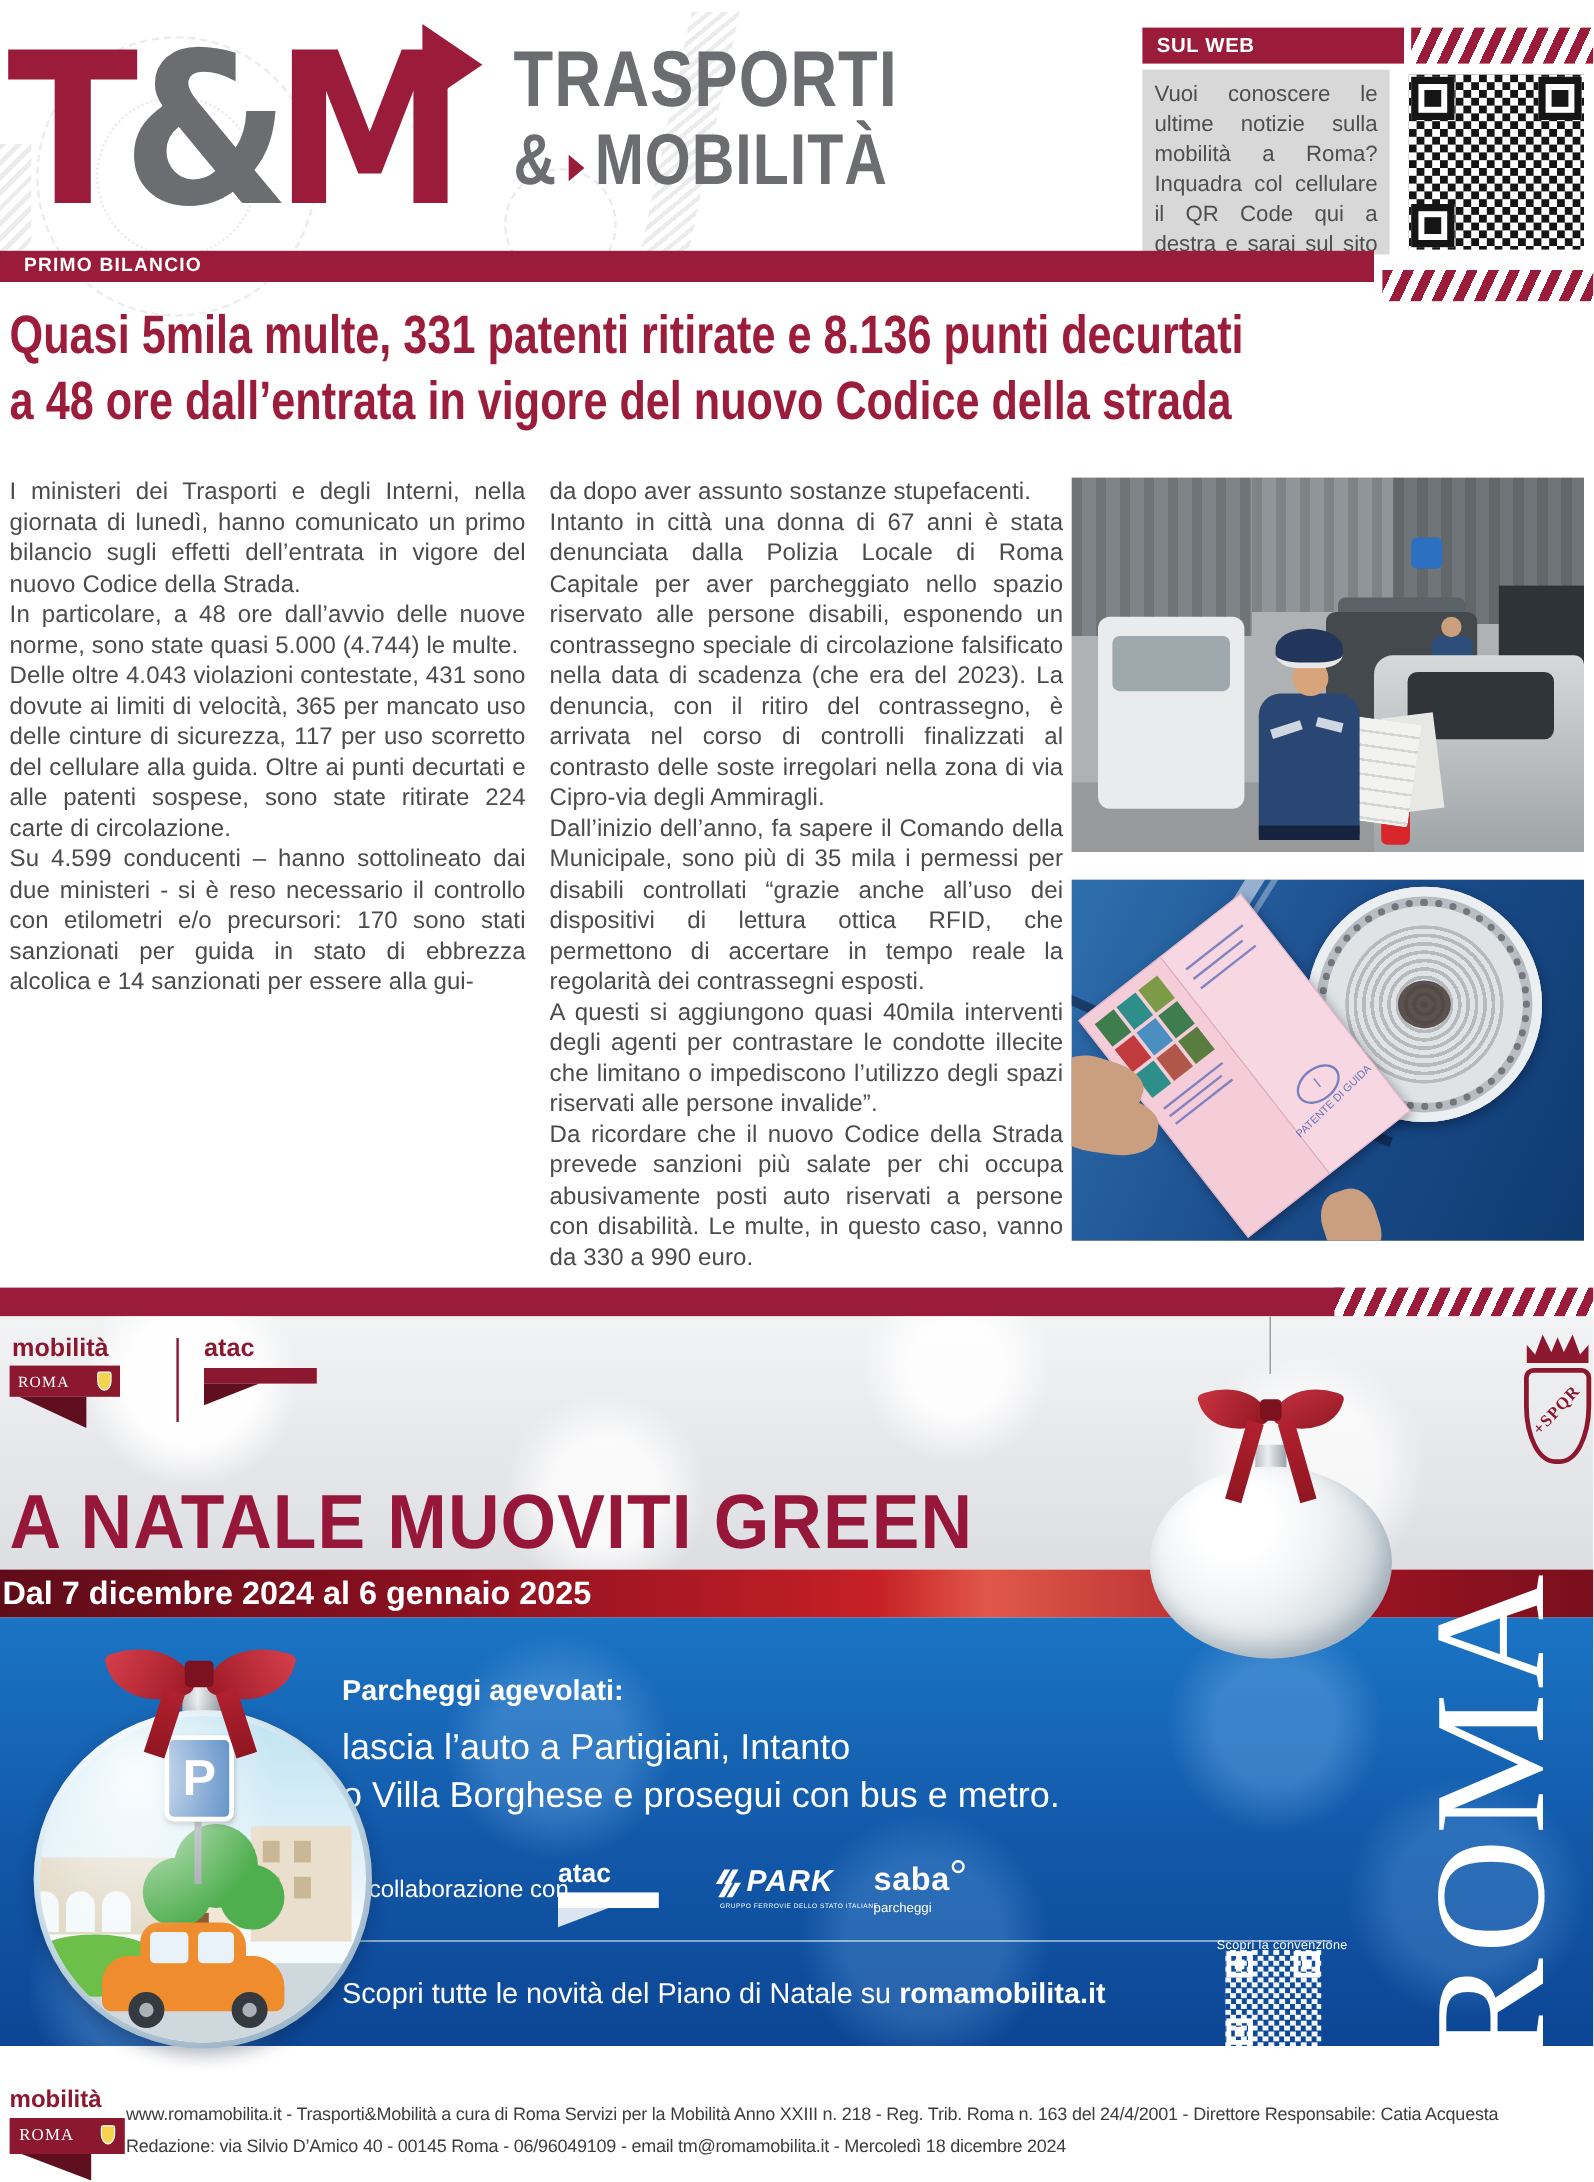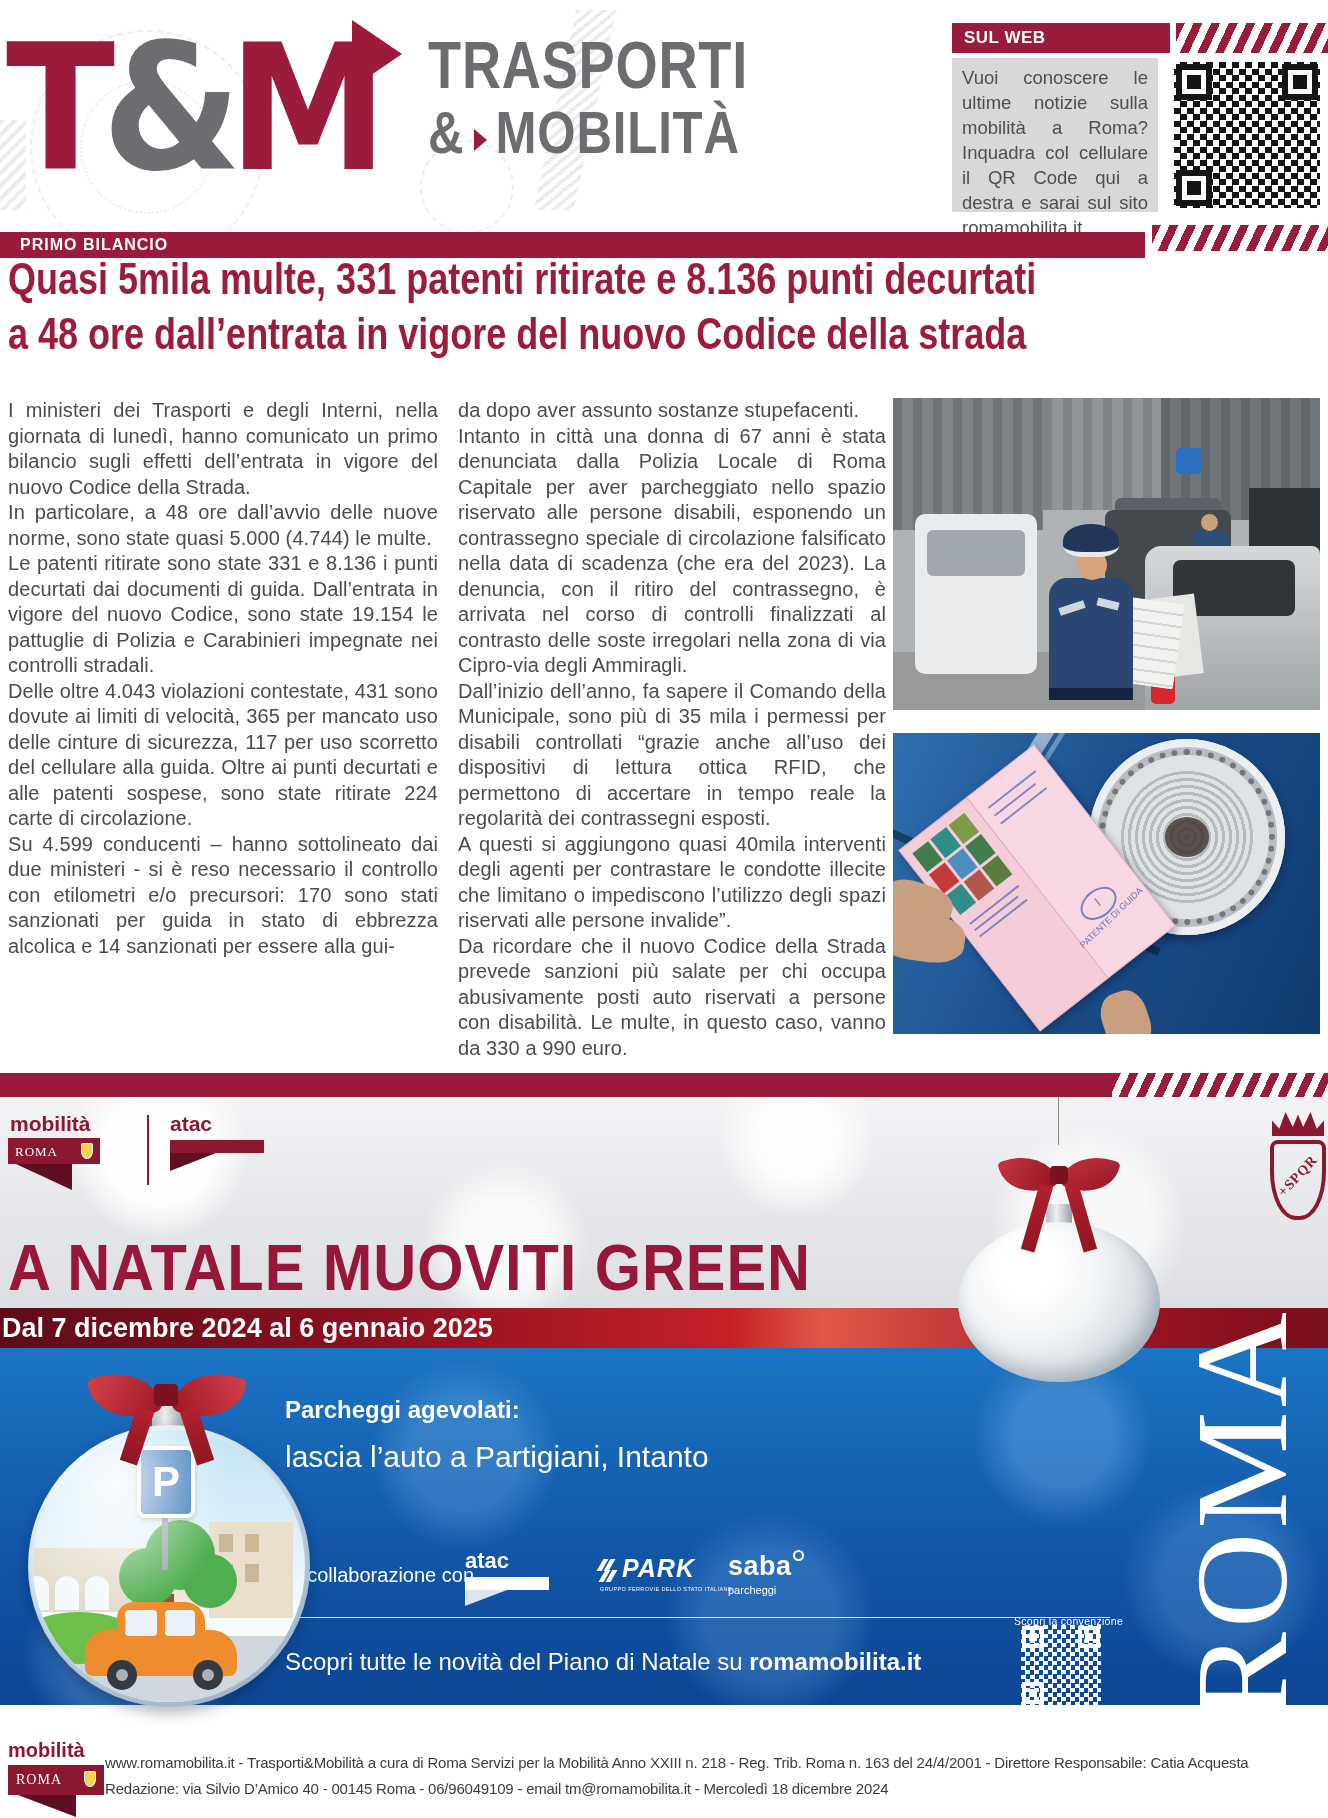--- a/index.html
+++ b/index.html
@@ -33,21 +33,21 @@
               font-size:18.5px;line-height:25px;padding:7px 10px;box-sizing:border-box;text-align:justify;}
   
   .qr{overflow:hidden;}
   .qr-b{background:#fff;}
   .qr-b .mod{position:absolute;inset:4px;
      background:repeating-conic-gradient(#151515 0% 25%,#fff 0% 50%);background-size:13px 13px;}
   .qrf{position:absolute;width:36px;height:36px;border:6px solid #151515;background:#fff;box-sizing:border-box;}
   .qrf::after{content:"";position:absolute;inset:5px;background:#151515;}
 
   
-  .kicker-bar{left:0;top:232px;width:1145px;height:26px;background:#9b1c3a;color:#fff;
+  .kicker-bar{left:0;top:209px;width:1145px;height:26px;background:#9b1c3a;color:#fff;
               font-weight:bold;font-size:16px;line-height:26px;padding-left:20px;box-sizing:border-box;
               letter-spacing:1px;}
   .kicker-stripes{left:1152px;top:225px;width:176px;height:26px;}
   .headline{left:8px;color:#9c1c3c;font-weight:bold;white-space:nowrap;
             transform:scaleX(.8);transform-origin:left top;font-size:45px;line-height:50px;}
   .hl1{top:254px;} .hl2{top:309px;}
 
   
   .col{top:398px;height:672px;overflow:hidden;color:#4b4b4d;font-size:20px;line-height:25.5px;
        text-align:justify;letter-spacing:.1px;}
@@ -267,21 +267,20 @@
   </div>
 
   <div class="abs kicker-bar">PRIMO BILANCIO</div>
   <div class="abs stripes kicker-stripes"></div>
   <div class="abs headline hl1">Quasi 5mila multe, 331 patenti ritirate e 8.136 punti decurtati</div>
   <div class="abs headline hl2">a 48 ore dall’entrata in vigore del nuovo Codice della strada</div>
 
   <div class="abs col col1">
     <p>I ministeri dei Trasporti e degli Interni, nella giornata di lunedì, hanno comunicato un primo bilancio sugli effetti dell’entrata in vigore del nuovo Codice della Strada.</p>
     <p>In particolare, a 48 ore dall’avvio delle nuove norme, sono state quasi 5.000 (4.744) le multe.</p>
-    <p>Le patenti ritirate sono state 331 e 8.136 i punti decurtati dai documenti di guida. Dall’entrata in vigore del nuovo Codice, sono state 19.154 le pattuglie di Polizia e Carabinieri impegnate nei controlli stradali.</p>
     <p>Delle oltre 4.043 violazioni contestate, 431 sono dovute ai limiti di velocità, 365 per mancato uso delle cinture di sicurezza, 117 per uso scorretto del cellulare alla guida. Oltre ai punti decurtati e alle patenti sospese, sono state ritirate 224 carte di circolazione.</p>
     <p>Su 4.599 conducenti – hanno sottolineato dai due ministeri - si è reso necessario il controllo con etilometri e/o precursori: 170 sono stati sanzionati per guida in stato di ebbrezza alcolica e 14 sanzionati per essere alla gui-</p>
   </div>
   <div class="abs col col2">
     <p>da dopo aver assunto sostanze stupefacenti.</p>
     <p>Intanto in città una donna di 67 anni è stata denunciata dalla Polizia Locale di Roma Capitale per aver parcheggiato nello spazio riservato alle persone disabili, esponendo un contrassegno speciale di circolazione falsificato nella data di scadenza (che era del 2023). La denuncia, con il ritiro del contrassegno, è arrivata nel corso di controlli finalizzati al contrasto delle soste irregolari nella zona di via Cipro-via degli Ammiragli.</p>
     <p>Dall’inizio dell’anno, fa sapere il Comando della Municipale, sono più di 35 mila i permessi per disabili controllati “grazie anche all’uso dei dispositivi di lettura ottica RFID, che permettono di accertare in tempo reale la regolarità dei contrassegni esposti.</p>
     <p>A questi si aggiungono quasi 40mila interventi degli agenti per contrastare le condotte illecite che limitano o impediscono l’utilizzo degli spazi riservati alle persone invalide”.</p>
     <p>Da ricordare che il nuovo Codice della Strada prevede sanzioni più salate per chi occupa abusivamente posti auto riservati a persone con disabilità. Le multe, in questo caso, vanno da 330 a 990 euro.</p>
   </div>
@@ -389,20 +388,21 @@
 
   <div class="abs natale">A NATALE MUOVITI GREEN</div>
 
   <div class="abs datebar">
     <span>Dal 7 dicembre 2024 al 6 gennaio 2025</span>
   </div>
 
   <div class="abs blue">
     <div class="lead-bold">Parcheggi agevolati:</div>
     <div class="lead2">lascia l’auto a Partigiani, Intanto</div>
+    <div class="lead3">o Villa Borghese e prosegui con bus e metro.</div>
 
     <div class="collab">In collaborazione con</div>
 
     <div class="atac-w">
       <div>atac</div>
       <div class="bar"></div>
       <div class="fold"></div>
     </div>
 
     <div class="fspark">

